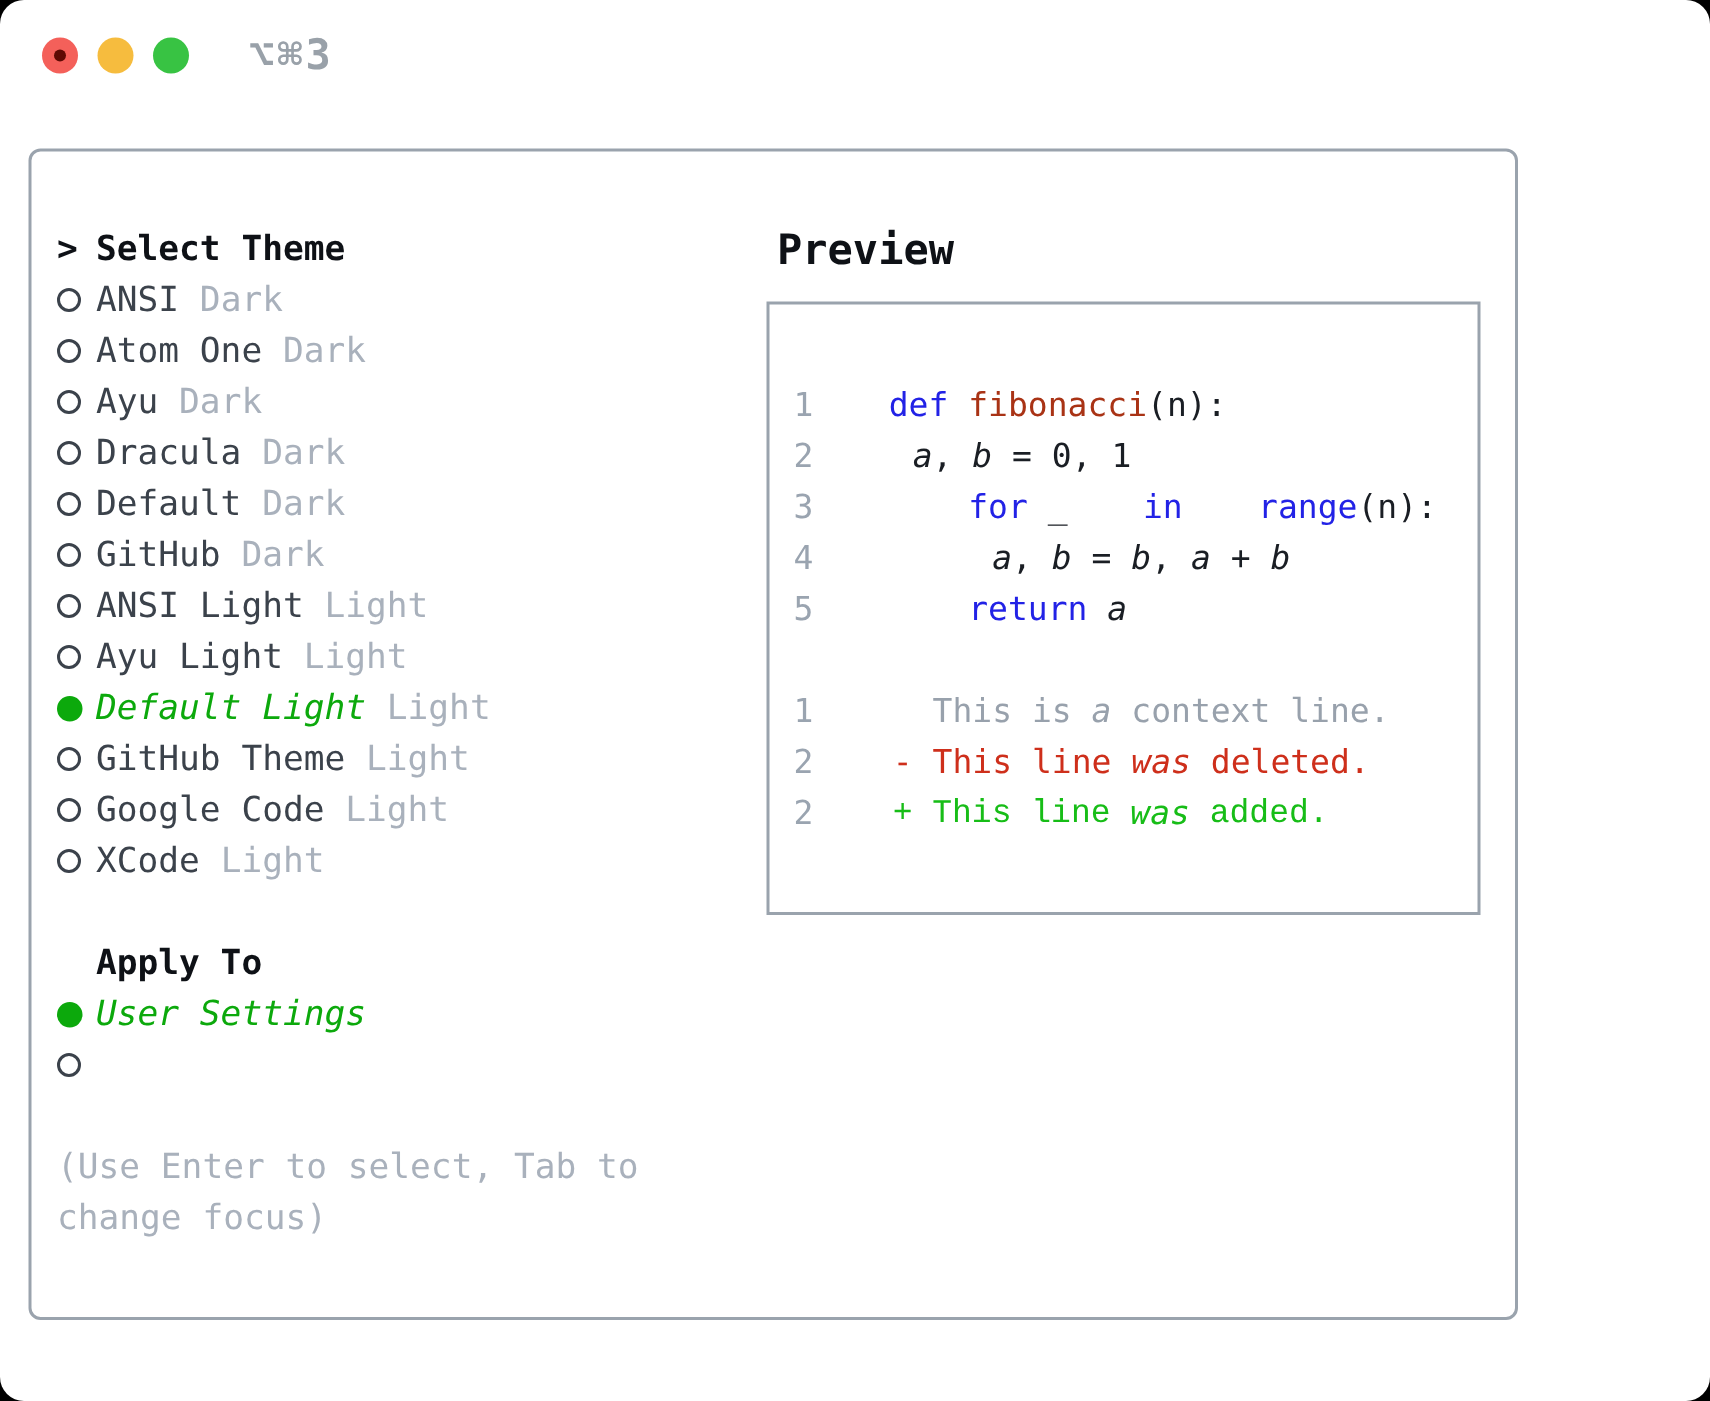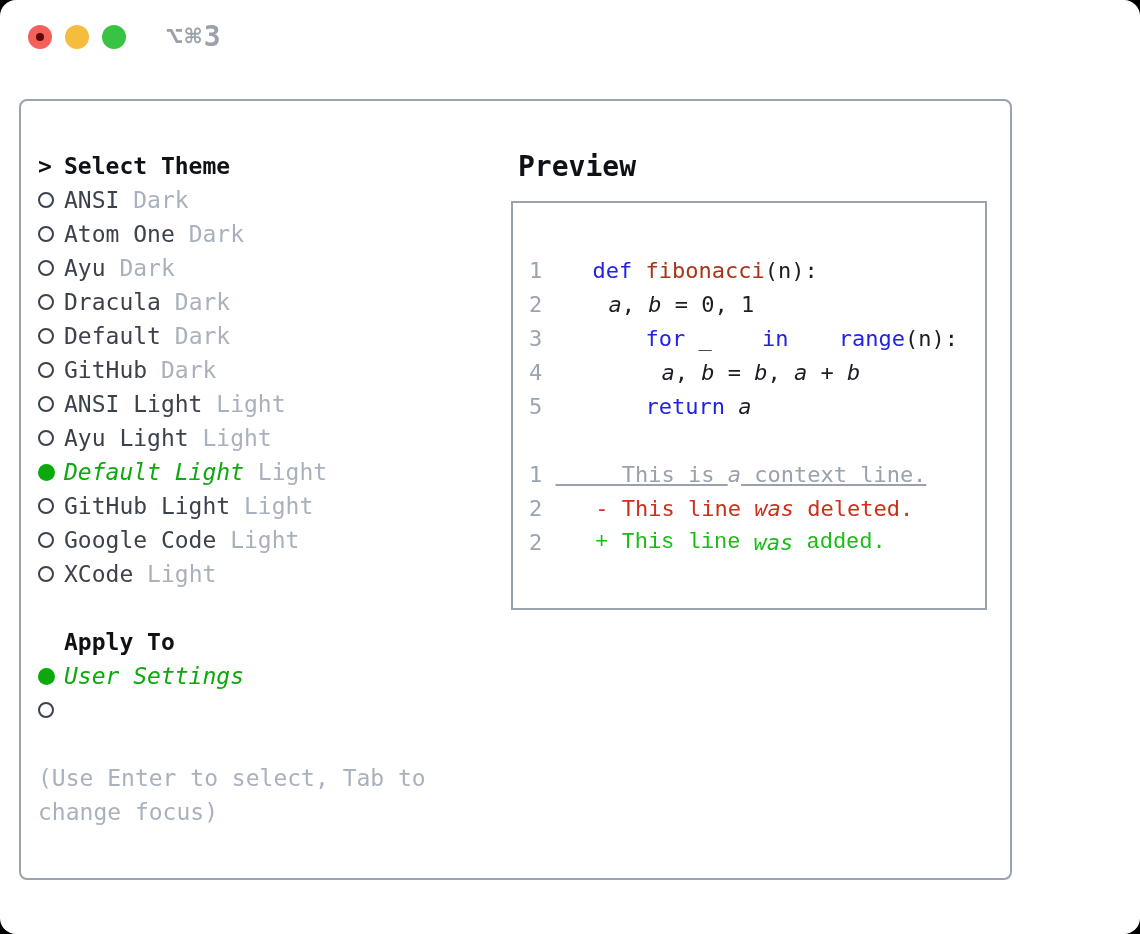--- a/index.html
+++ b/index.html
@@ -49,21 +49,21 @@
     position:absolute;left:490px;top:100px;width:476px;height:409px;
     border:2px solid var(--border-gray);box-sizing:border-box;
     padding:50px 0 0 16px;background:#fff;
   }
   .pline{height:34px;display:flex;align-items:center;white-space:pre;font-size:22px;}
   .lnum{color:var(--line-number-gray);}
   .tk-p{color:var(--code-plain);}
   .tk-kw{color:var(--keyword-blue);margin-left:37px;}
   .tk-fn{color:var(--function-red);}
   .tk-v{color:var(--code-plain);font-style:italic;}
-  .tk-ctx{color:var(--context-gray);text-decoration:underline;}
+  .tk-ctx{color:var(--context-gray);}
   .tk-ctx-i{color:var(--context-gray);font-style:italic;}
   .tk-del{color:var(--deleted-red);}
   .tk-del-i{color:var(--deleted-red);font-style:italic;}
   .tk-add{color:var(--added-green);font-family:Liberation Mono, monospace;}
   .tk-add-i{color:var(--added-green);font-style:italic;}
 </style>
 </head>
 <body>
 
 <div class="window">
@@ -136,21 +136,21 @@
           <div class="row">
             <span class="marker">
               <span class="radio sel"></span>
             </span>
             <span class="label"><span class="nm sel">Default Light</span><span class="sfx"> Light</span></span>
           </div>
           <div class="row">
             <span class="marker">
               <span class="radio"></span>
             </span>
-            <span class="label"><span class="nm">GitHub Light</span><span class="sfx"> Light</span></span>
+            <span class="label"><span class="nm">GitHub Theme</span><span class="sfx"> Light</span></span>
           </div>
           <div class="row">
             <span class="marker">
               <span class="radio"></span>
             </span>
             <span class="label"><span class="nm">Google Code</span><span class="sfx"> Light</span></span>
           </div>
           <div class="row">
             <span class="marker">
               <span class="radio"></span>

